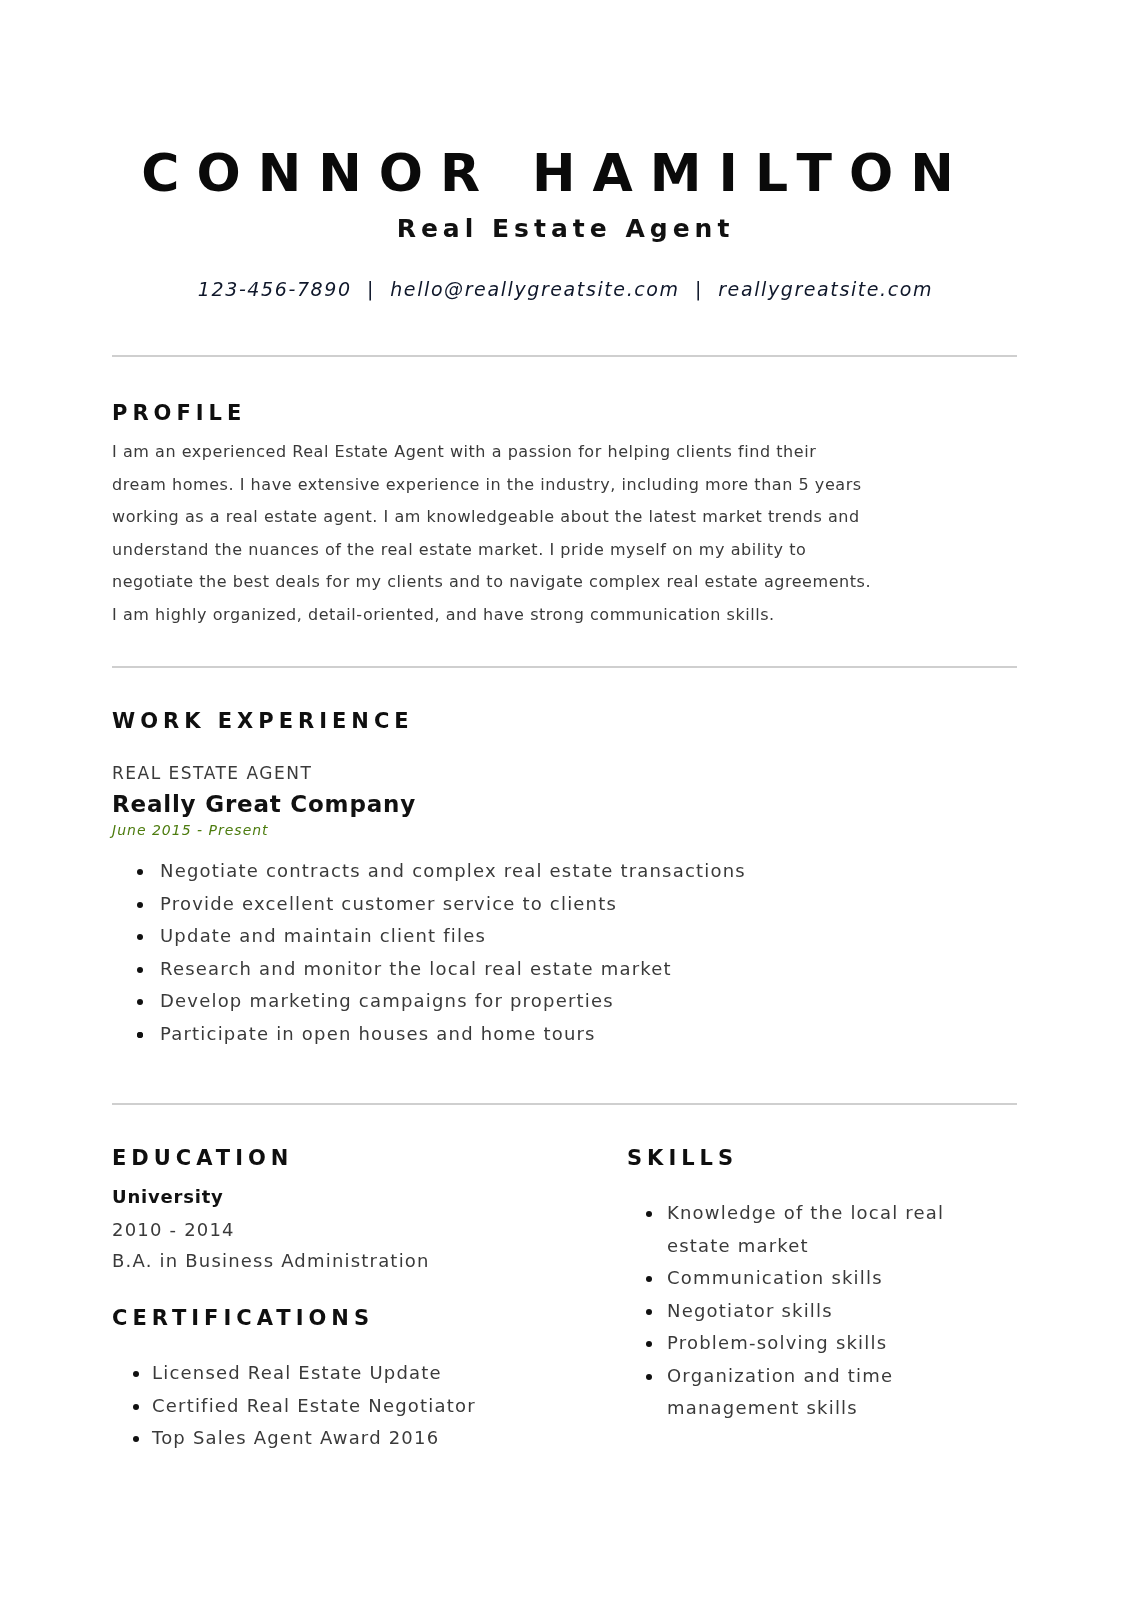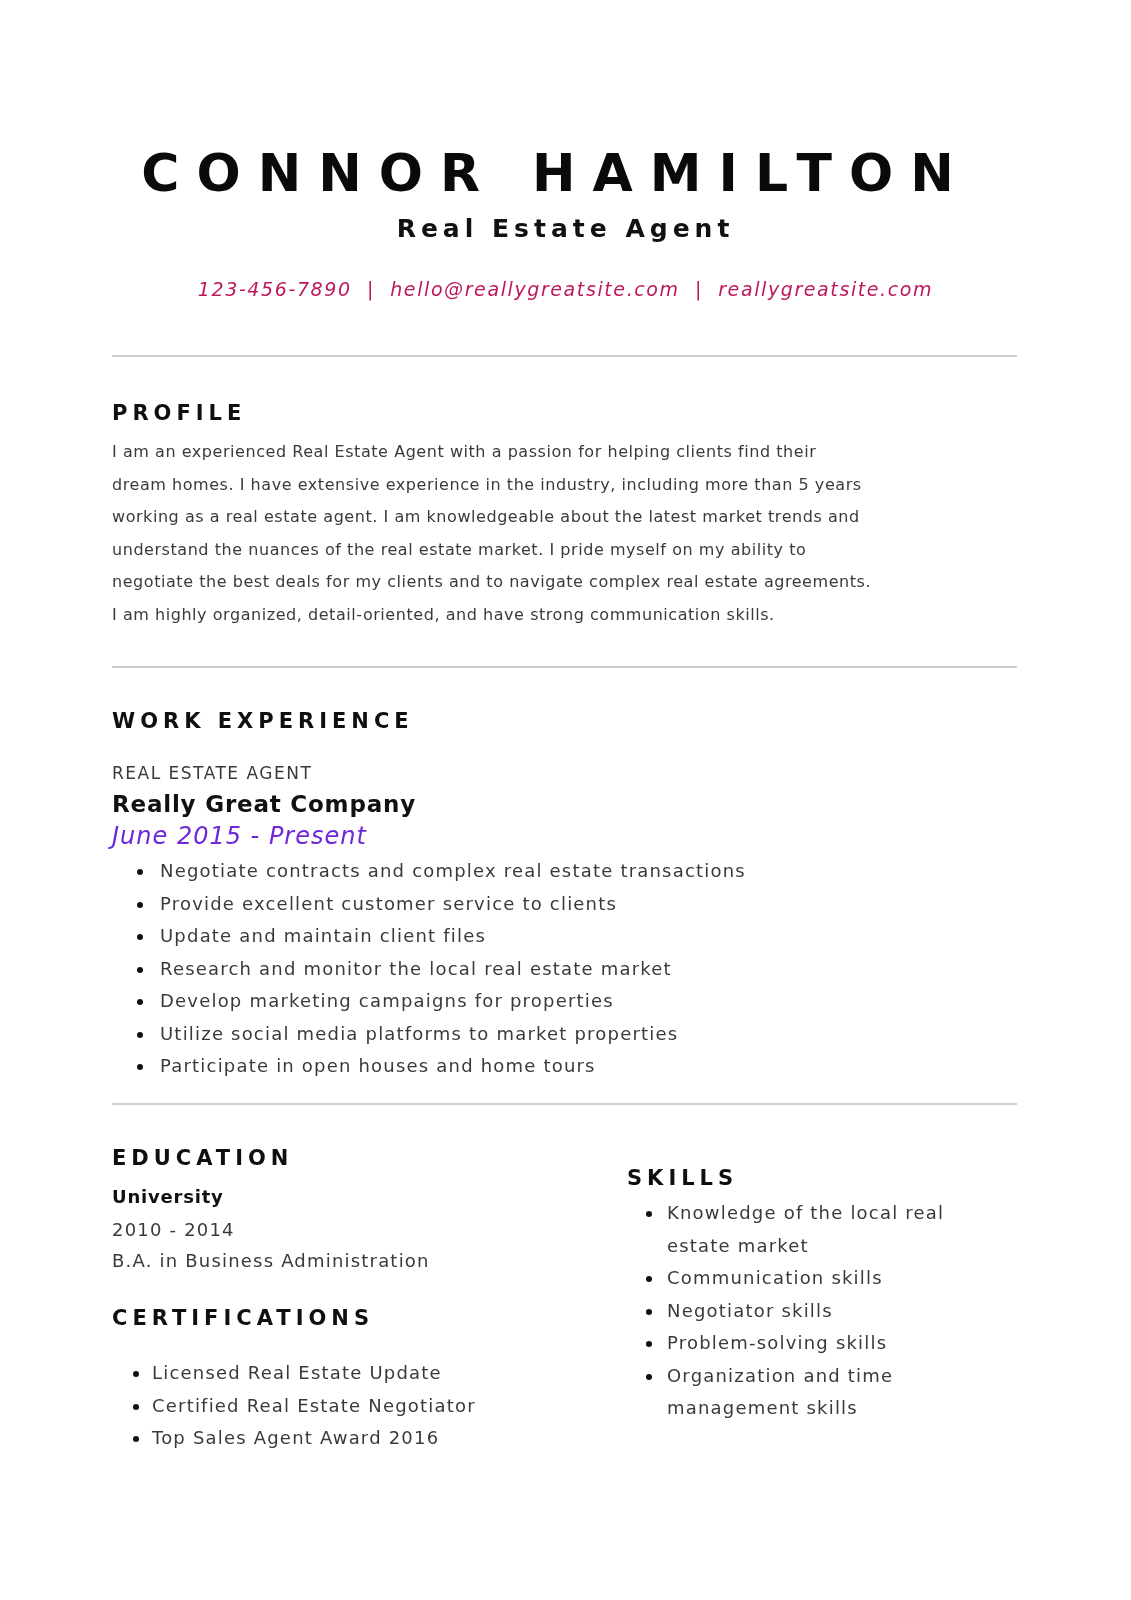--- a/index.html
+++ b/index.html
@@ -15,41 +15,41 @@
       color: #0a0a0a; padding-left: 17px; box-sizing: border-box;
     }
     .title {
       position: absolute; left: 0; width: 1131px; top: 214px;
       text-align: center; font-weight: bold; font-size: 25px; letter-spacing: 5px;
       color: #111;
     }
     .contact {
       position: absolute; left: 0; width: 1131px; top: 278px;
       text-align: center; font-style: italic; font-size: 19px; letter-spacing: 1.6px;
-      color: #be185d; white-space: pre;
+      color: #0f172a; white-space: pre;
     }
     .divider {
       position: absolute; left: 112px; width: 905px; height: 2px; background: #cfcfcf;
     }
     .h2 {
       position: absolute; font-weight: bold; font-size: 21px; letter-spacing: 5px; color: #0f0f0f;
     }
     .para {
       position: absolute; left: 112px; width: 920px; top: 436px;
       font-size: 16px; line-height: 32.5px; color: #3a3a3a; letter-spacing: 0.55px;
     }
     .para span { display: block; white-space: nowrap; }
     .job-role {
       position: absolute; left: 112px; top: 763px; font-size: 17px; letter-spacing: 1.5px; color: #3a3a3a;
     }
     .job-company {
       position: absolute; left: 112px; top: 791px; font-size: 23px; font-weight: bold; letter-spacing: 0.8px; color: #111;
     }
     .job-dates {
-      position: absolute; left: 112px; top: 822px; font-size: 24px; font-style: italic; letter-spacing: 1px; color: #6d28d9;
+      position: absolute; left: 112px; top: 822px; font-size: 14px; font-style: italic; letter-spacing: 1px; color: #4d7c0f;
     }
     ul.list { position: absolute; margin: 16px; padding: 0; list-style: none; }
     ul.list li {
       position: relative; font-size: 18px; letter-spacing: 1.2px; color: #3a3a3a;
       white-space: nowrap; line-height: 32.5px;
     }
     ul.list li .bullet {
       position: absolute; top: 14px; width: 6px; height: 6px; border-radius: 50%; background: #111;
     }
     .edu-line { position: absolute; left: 112px; font-size: 18px; letter-spacing: 1.2px; color: #3a3a3a; }
@@ -81,39 +81,39 @@
   <div class="h2" style="left:112px; top:709px;">WORK EXPERIENCE</div>
   <div class="job-role">REAL ESTATE AGENT</div>
   <div class="job-company">Really Great Company</div>
   <div class="job-dates">June 2015 - Present</div>
   <ul class="list" style="left:144px; top:839px;">
     <li><span class="bullet" style="left:-23px;"></span><span>Negotiate contracts and complex real estate transactions</span></li>
     <li><span class="bullet" style="left:-23px;"></span><span>Provide excellent customer service to clients</span></li>
     <li><span class="bullet" style="left:-23px;"></span><span>Update and maintain client files</span></li>
     <li><span class="bullet" style="left:-23px;"></span><span>Research and monitor the local real estate market</span></li>
     <li><span class="bullet" style="left:-23px;"></span><span>Develop marketing campaigns for properties</span></li>
-    <li><span class="bullet" style="left:-23px;"></span><span>Utilize social media platforms to market properties</span></li>
+    <li><span class="bullet" style="left:-23px;"></span></li>
     <li><span class="bullet" style="left:-23px;"></span><span>Participate in open houses and home tours</span></li>
   </ul>
 
   <div class="divider" style="top:1103px;"></div>
 
   <div class="h2" style="left:112px; top:1146px;">EDUCATION</div>
   <div class="edu-line edu-school" style="top:1186px;">University</div>
   <div class="edu-line" style="top:1219px;">2010 - 2014</div>
   <div class="edu-line" style="top:1250px;">B.A. in Business Administration</div>
 
   <div class="h2" style="left:112px; top:1306px;">CERTIFICATIONS</div>
   <ul class="list" style="left:136px; top:1341px;">
     <li><span class="bullet" style="left:-19px;"></span><span>Licensed Real Estate Update</span></li>
     <li><span class="bullet" style="left:-19px;"></span><span>Certified Real Estate Negotiator</span></li>
     <li><span class="bullet" style="left:-19px;"></span><span>Top Sales Agent Award 2016</span></li>
   </ul>
 
-  <div class="h2" style="left:627px; top:1146px;margin-top:20px;">SKILLS</div>
+  <div class="h2" style="left:627px; top:1146px;">SKILLS</div>
   <ul class="list" style="left:651px; top:1181px;">
     <li><span class="bullet" style="left:-21px;"></span><span>Knowledge of the local real</span></li>
     <li><span>estate market</span></li>
     <li><span class="bullet" style="left:-21px;"></span><span>Communication skills</span></li>
     <li><span class="bullet" style="left:-21px;"></span><span>Negotiator skills</span></li>
     <li><span class="bullet" style="left:-21px;"></span><span>Problem-solving skills</span></li>
     <li><span class="bullet" style="left:-21px;"></span><span>Organization and time</span></li>
     <li><span>management skills</span></li>
   </ul>
 

